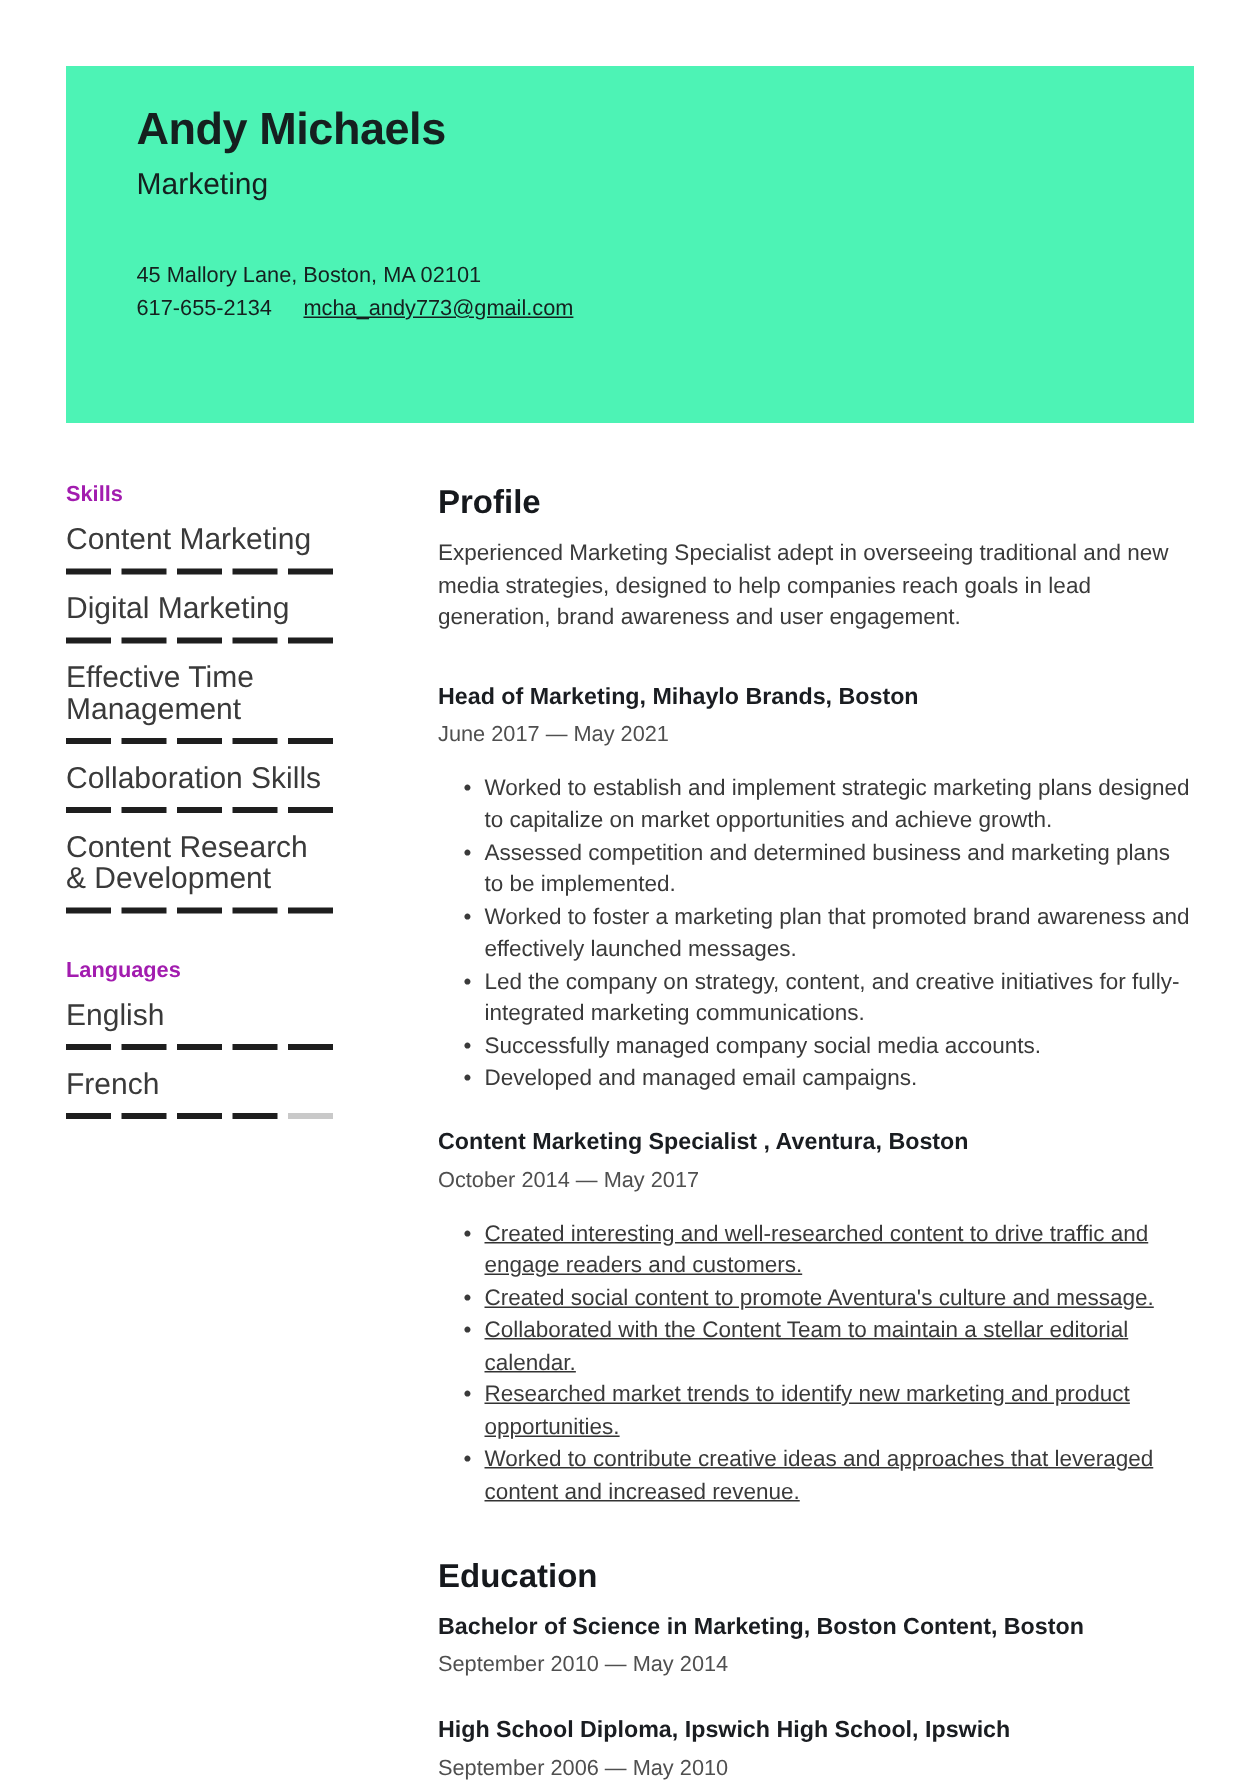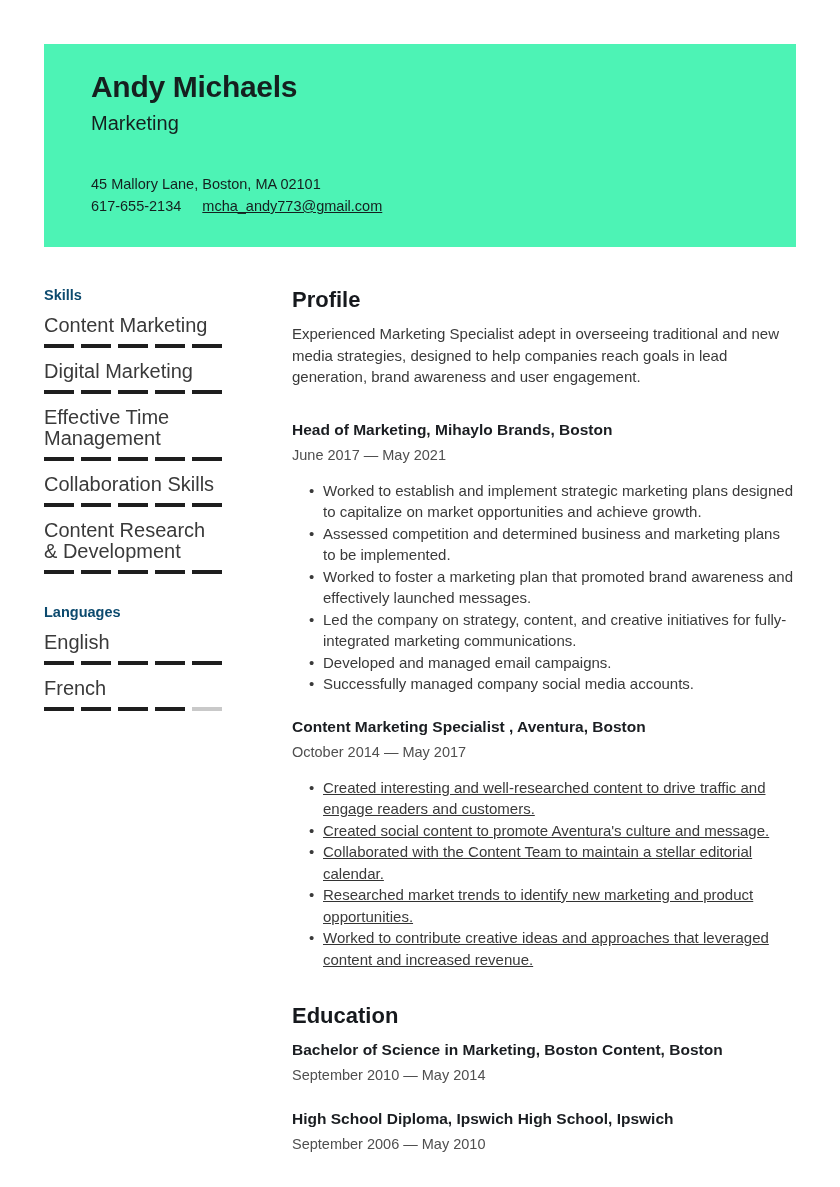--- a/index.html
+++ b/index.html
@@ -14,21 +14,21 @@
   .page {
     width: 840px; height: 1187px;
     background: #ffffff;
   }
 
   
   .header {
     margin: 44px 44px 0 44px;
     background: #4df3b5;
     padding: 24px 47px 15px 47px;
-    height: 203px;
+    height: 238px;
   }
   .name {
     font-size: 30px;
     font-weight: 700;
     letter-spacing: -0.3px;
     color: #15201f;
     line-height: 38px;
   }
   .subtitle {
     font-size: 20px;
@@ -57,21 +57,21 @@
     padding: 0 44px;
     margin-top: 38px;
   }
   .sidebar { width: 178px; flex: none; }
   .main { flex: 1; margin-left: 70px; }
 
   
   .side-heading {
     font-size: 14.5px;
     font-weight: 700;
-    color: #0c4a6e;
+    color: #a21caf;
     line-height: 20px;
     margin-bottom: 10px;
   }
   .side-heading.langs { margin-top: 28px; }
   .meter-item { margin-bottom: 13px; }
   .meter-label {
     font-size: 20px;
     line-height: 21px;
     color: #3a3a3a;
     margin-bottom: 8px;
@@ -235,22 +235,22 @@
       <section class="section">
 
         <div class="job">
           <div class="entry-title">Head of Marketing, Mihaylo Brands, Boston</div>
           <div class="entry-dates">June 2017 — May 2021</div>
           <ul class="bullets">
             <li>Worked to establish and implement strategic marketing plans designed to capitalize on market opportunities and achieve growth.</li>
             <li>Assessed competition and determined business and marketing plans to be implemented.</li>
             <li>Worked to foster a marketing plan that promoted brand awareness and effectively launched messages.</li>
             <li>Led the company on strategy, content, and creative initiatives for fully-integrated marketing communications.</li>
+            <li>Successfully managed company social media accounts.</li>
             <li>Developed and managed email campaigns.</li>
-            <li>Successfully managed company social media accounts.</li>
           </ul>
         </div>
 
         <div class="job">
           <div class="entry-title">Content Marketing Specialist , Aventura, Boston</div>
           <div class="entry-dates">October 2014 — May 2017</div>
           <ul class="bullets">
             <li>Created interesting and well-researched content to drive traffic and engage readers and customers.</li>
             <li>Created social content to promote Aventura's culture and message.</li>
             <li>Collaborated with the Content Team to maintain a stellar editorial calendar.</li>

